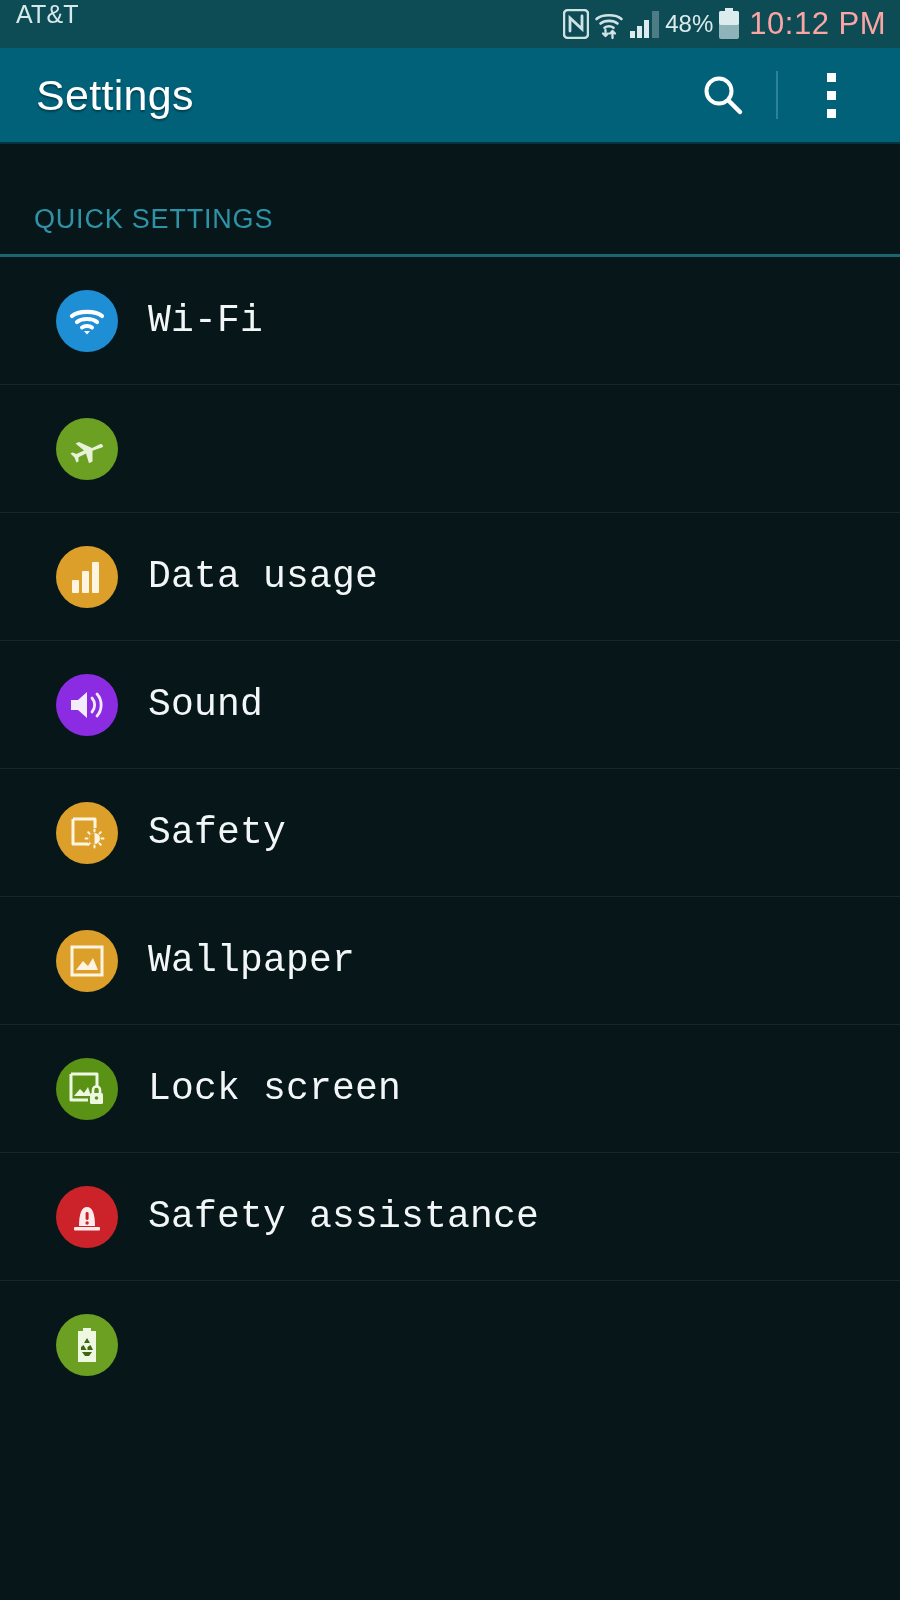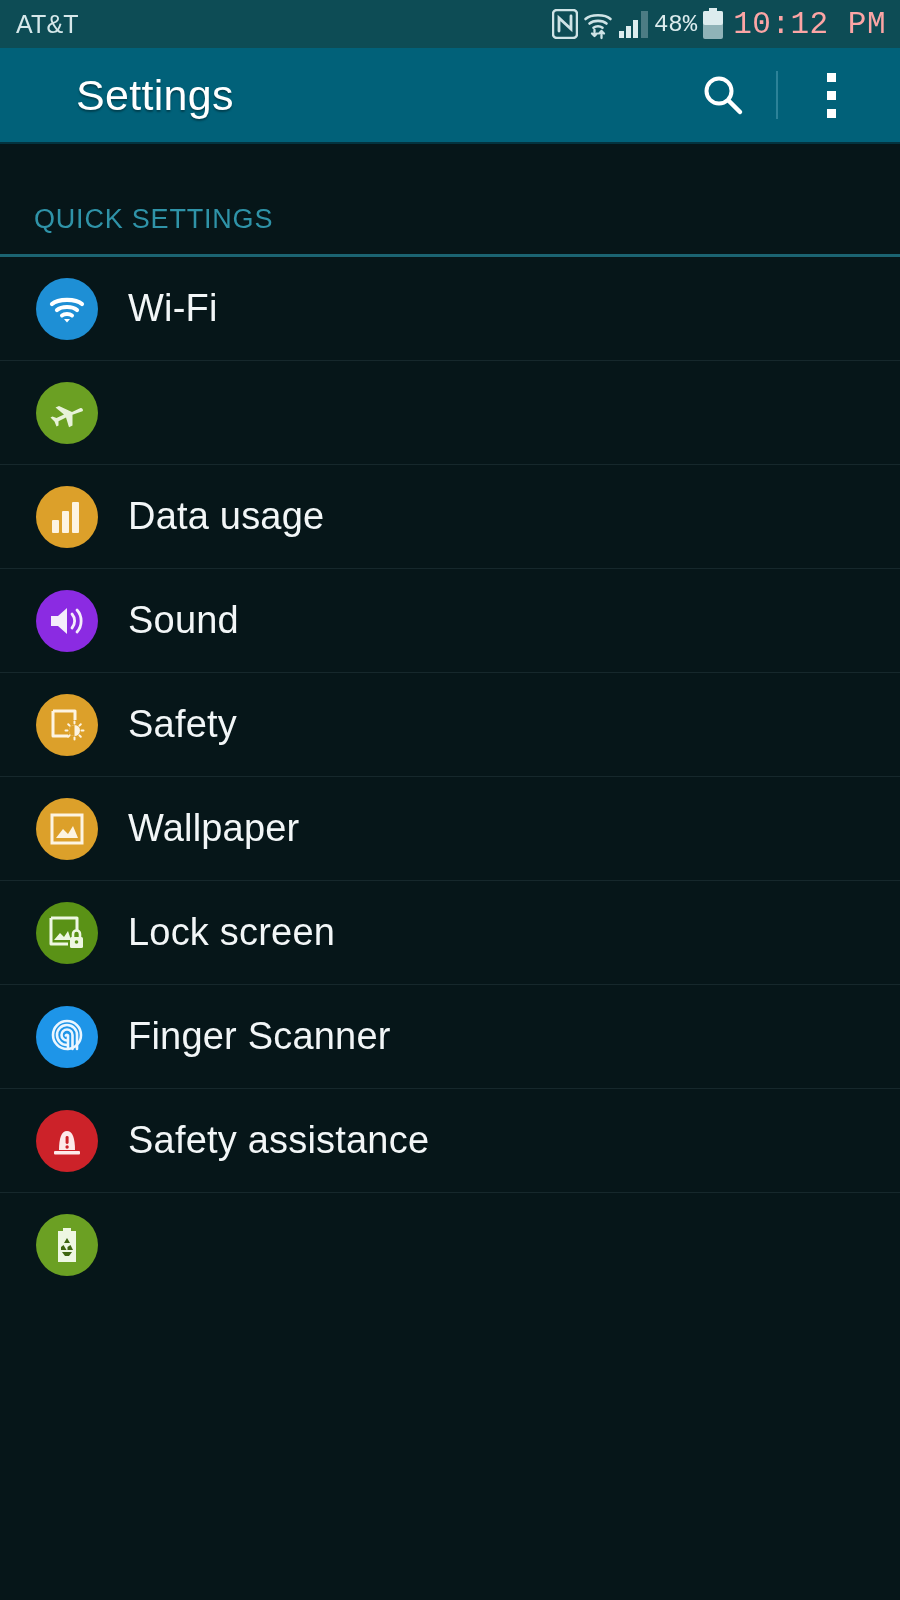--- a/index.html
+++ b/index.html
@@ -7,42 +7,41 @@
     width:900px; height:1600px;
     background:#061619;
     font-family:"Liberation Sans", sans-serif;
     overflow:hidden;
   }
   .screen { position:relative; width:900px; height:1600px; background:#061619; }
 
   
   .status-bar {
     height:48px; background:#0d4c55;
-    display:flex; align-items:center;
+    display:flex; 
     padding:0 14px 0 16px;
     color:#cfe3e6;
   }
   .carrier { font-size:25px; letter-spacing:.2px; color:#d6e8ea; }
-  .status-right { margin-left:auto; display:flex; align-items:center; gap:4px;font-family:Liberation Mono, monospace; }
+  .status-right { margin-left:auto; display:flex; align-items:center; gap:4px; }
   .sb-icon { display:block; }
   .batt-pct { font-size:24px; color:#dcecee; letter-spacing:0px; }
   .clock { font-size:31px; color:#fca5a5; letter-spacing:.5px; margin-left:4px; }
 
   
   .action-bar {
     height:96px; background:#016179;
     display:flex; align-items:center;
     padding:0 34px 0 36px;
     border-bottom:2px solid #03333f;
   }
   .app-title {
     font-size:43px; color:#ffffff; font-weight:400;
     letter-spacing:.3px;
     text-shadow:0 2px 2px rgba(0,0,0,.35);
-    margin-left:40px;
   }
   .ab-actions { margin-left:auto; display:flex; align-items:center; }
   .ab-btn { width:70px; height:96px; display:flex; align-items:center; justify-content:center; }
   .ab-sep { width:2px; height:48px; background:#2c8298; margin:0 18px; }
   .ab-dots { display:flex; flex-direction:column; gap:9px; align-items:center; }
   .ab-dots i { display:block; width:9px; height:9px; background:#ffffff; }
 
   
   .section-header {
     height:73px;
@@ -52,25 +51,26 @@
     margin-top:40px;
   }
   .section-header span {
     font-size:27px; color:#2f93a8;
     letter-spacing:.8px;
   }
 
   
   .list { display:block; }
   .row {
-    height:104px;
+    height:128px;
     display:flex; align-items:center;
-    padding-left:36px;
+    padding-left:56px;
     border-bottom:1px solid #16282c;
     background:#061619;
+    font-family:Liberation Mono, monospace;
   }
   .row:last-child { border-bottom:none; }
   .ico {
     width:62px; height:62px; border-radius:50%;
     flex:0 0 62px;
     display:flex; align-items:center; justify-content:center;
   }
   .row-label {
     margin-left:30px;
     font-size:38px; color:#f2f6f7;
@@ -225,31 +225,20 @@
           <path d="M6 26 L12 19 L16 23 L20 17 L23 26 Z" fill="#eef7e2"></path>
           <rect x="22" y="23" width="13" height="11" rx="1.5" fill="#eef7e2"></rect>
           <path d="M25 23 L25 20 A3.5 3.5 0 0 1 32 20 L32 23" fill="none" stroke="#eef7e2" stroke-width="2.6"></path>
           <circle cx="28.5" cy="28" r="1.8" fill="#5a9216"></circle>
         </svg>
       </div>
       <div class="row-label">Lock screen</div>
     </div>
 
 
-    <div class="row">
-      <div class="ico" style="background:#1e95e8">
-        <svg width="38" height="38" viewBox="0 0 38 38">
-          <circle cx="19" cy="17" r="14" fill="none" stroke="#eaf6ff" stroke-width="2.6"></circle>
-          <path d="M29 31 L29 17 A10 10 0 0 0 9 17 A10 10 0 0 0 19 27" fill="none" stroke="#eaf6ff" stroke-width="2.6" stroke-linecap="round"></path>
-          <path d="M24.5 31 L24.5 17 A5.5 5.5 0 0 0 13.5 17 A5.5 5.5 0 0 0 19 22.5" fill="none" stroke="#eaf6ff" stroke-width="2.6" stroke-linecap="round"></path>
-          <path d="M20 31 L20 17.5 A1.2 1.2 0 0 0 17.8 17.5" fill="none" stroke="#eaf6ff" stroke-width="2.6" stroke-linecap="round"></path>
-        </svg>
-      </div>
-      <div class="row-label">Finger Scanner</div>
-    </div>
 
     <div class="row">
       <div class="ico" style="background:#cc2229">
         <svg width="38" height="34" viewBox="0 0 38 34">
           <path d="M11 26 C11 14 13.5 7 19 7 C24.5 7 27 14 27 26 Z" fill="#fdeaea"></path>
           <rect x="6" y="27" width="26" height="3.6" rx="1" fill="#fdeaea"></rect>
           <rect x="17.6" y="12" width="3" height="8" rx="1.4" fill="#cc2229"></rect>
           <circle cx="19.1" cy="23" r="1.7" fill="#cc2229"></circle>
         </svg>
       </div>

